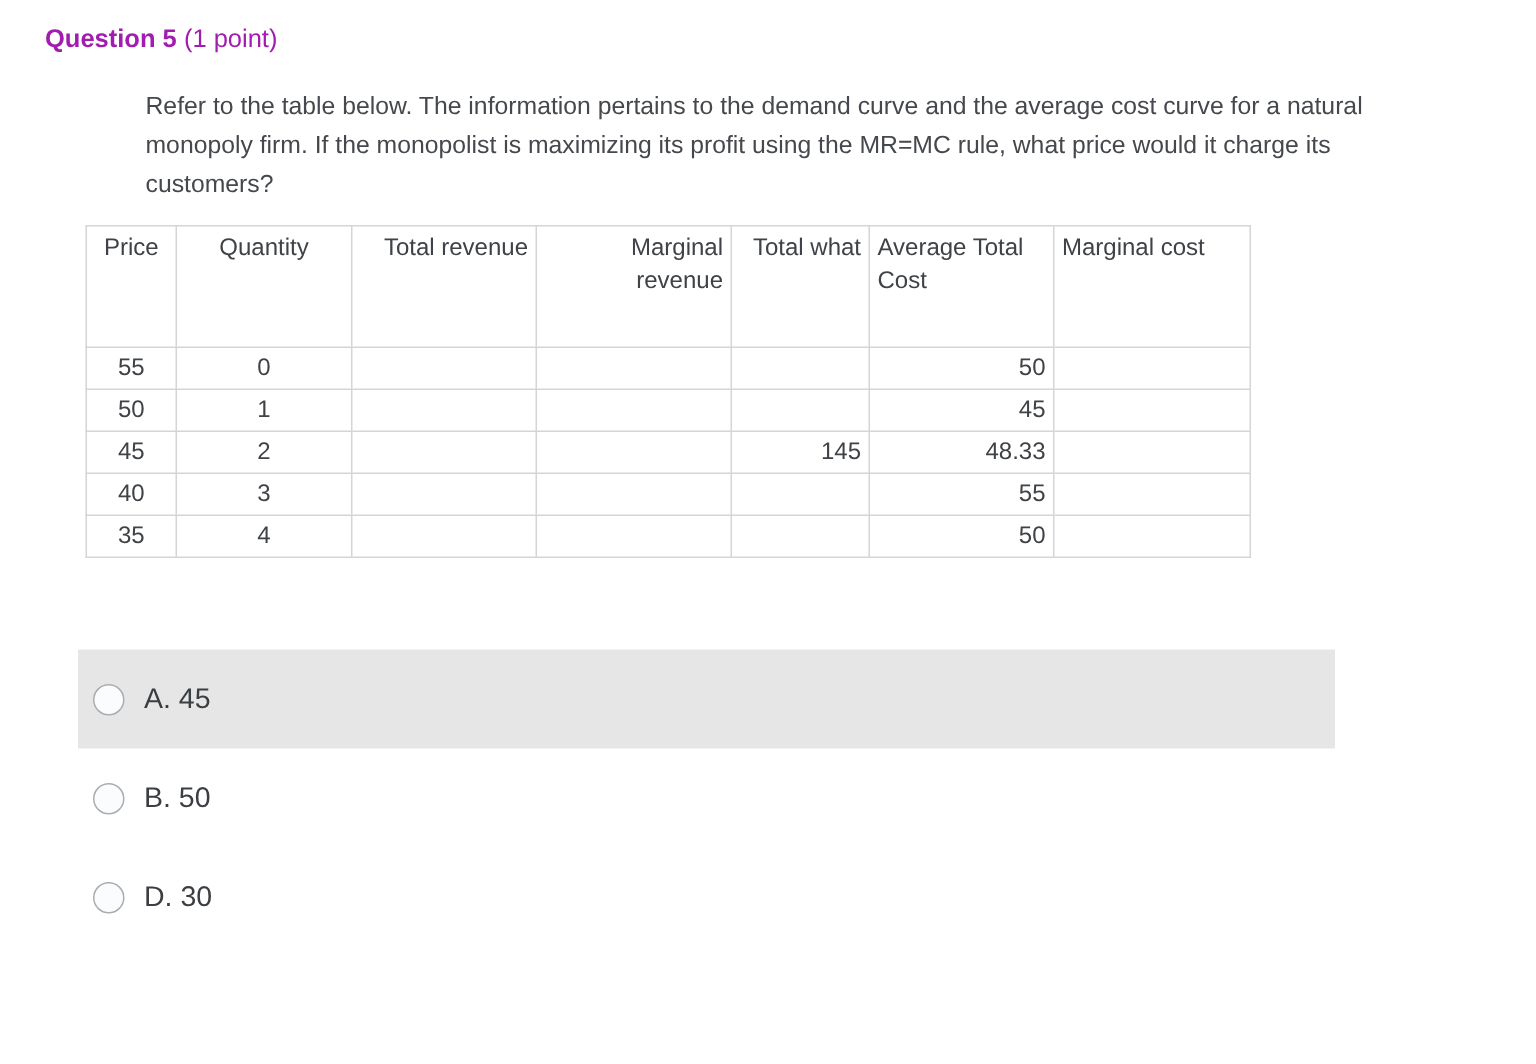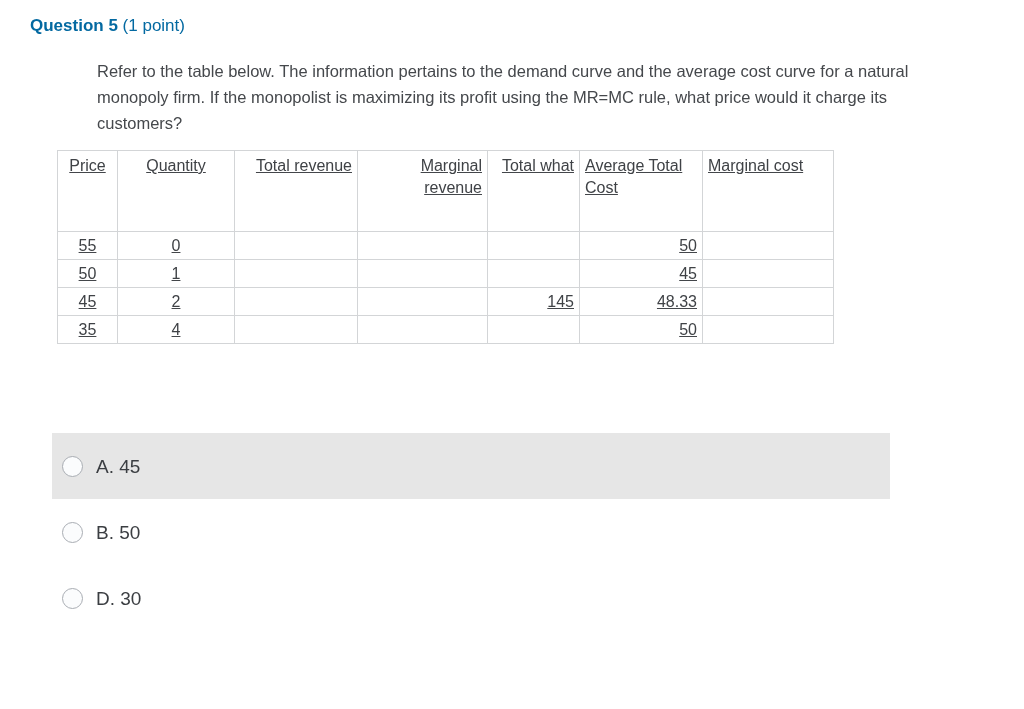--- a/index.html
+++ b/index.html
@@ -16,21 +16,21 @@
     position: relative;
   }
 
   
   .question-header {
     position: absolute;
     left: 30px;
     top: 15px;
     font-size: 17px;
     line-height: 22px;
-    color: #0369a1;
+    color: #a21caf;
     white-space: nowrap;
   }
   .question-header .q-label {
     font-weight: bold;
   }
   .question-header .q-points {
     font-weight: normal;
   }
 
   
@@ -43,21 +43,20 @@
     line-height: 26px;
     color: #45484c;
     margin-left: 44px;
   }
 
   
   .data-table-wrap {
     position: absolute;
     left: 57px;
     top: 150px;
-    text-decoration: underline;
   }
   table.data-table {
     border-collapse: collapse;
     table-layout: fixed;
     font-size: 16px;
     color: #3f4246;
     border: 1px solid #c0c2c4;
   }
   table.data-table th,
   table.data-table td {
@@ -180,20 +179,29 @@
         <td class="td-right">45</td>
         <td class="td-right"></td>
       </tr>
       <tr>
         <td class="td-center">45</td>
         <td class="td-center">2</td>
         <td class="td-right"></td>
         <td class="td-right"></td>
         <td class="td-right">145</td>
         <td class="td-right">48.33</td>
+        <td class="td-right"></td>
+      </tr>
+      <tr>
+        <td class="td-center">40</td>
+        <td class="td-center">3</td>
+        <td class="td-right"></td>
+        <td class="td-right"></td>
+        <td class="td-right"></td>
+        <td class="td-right">55</td>
         <td class="td-right"></td>
       </tr>
       <tr>
         <td class="td-center">35</td>
         <td class="td-center">4</td>
         <td class="td-right"></td>
         <td class="td-right"></td>
         <td class="td-right"></td>
         <td class="td-right">50</td>
         <td class="td-right"></td>

